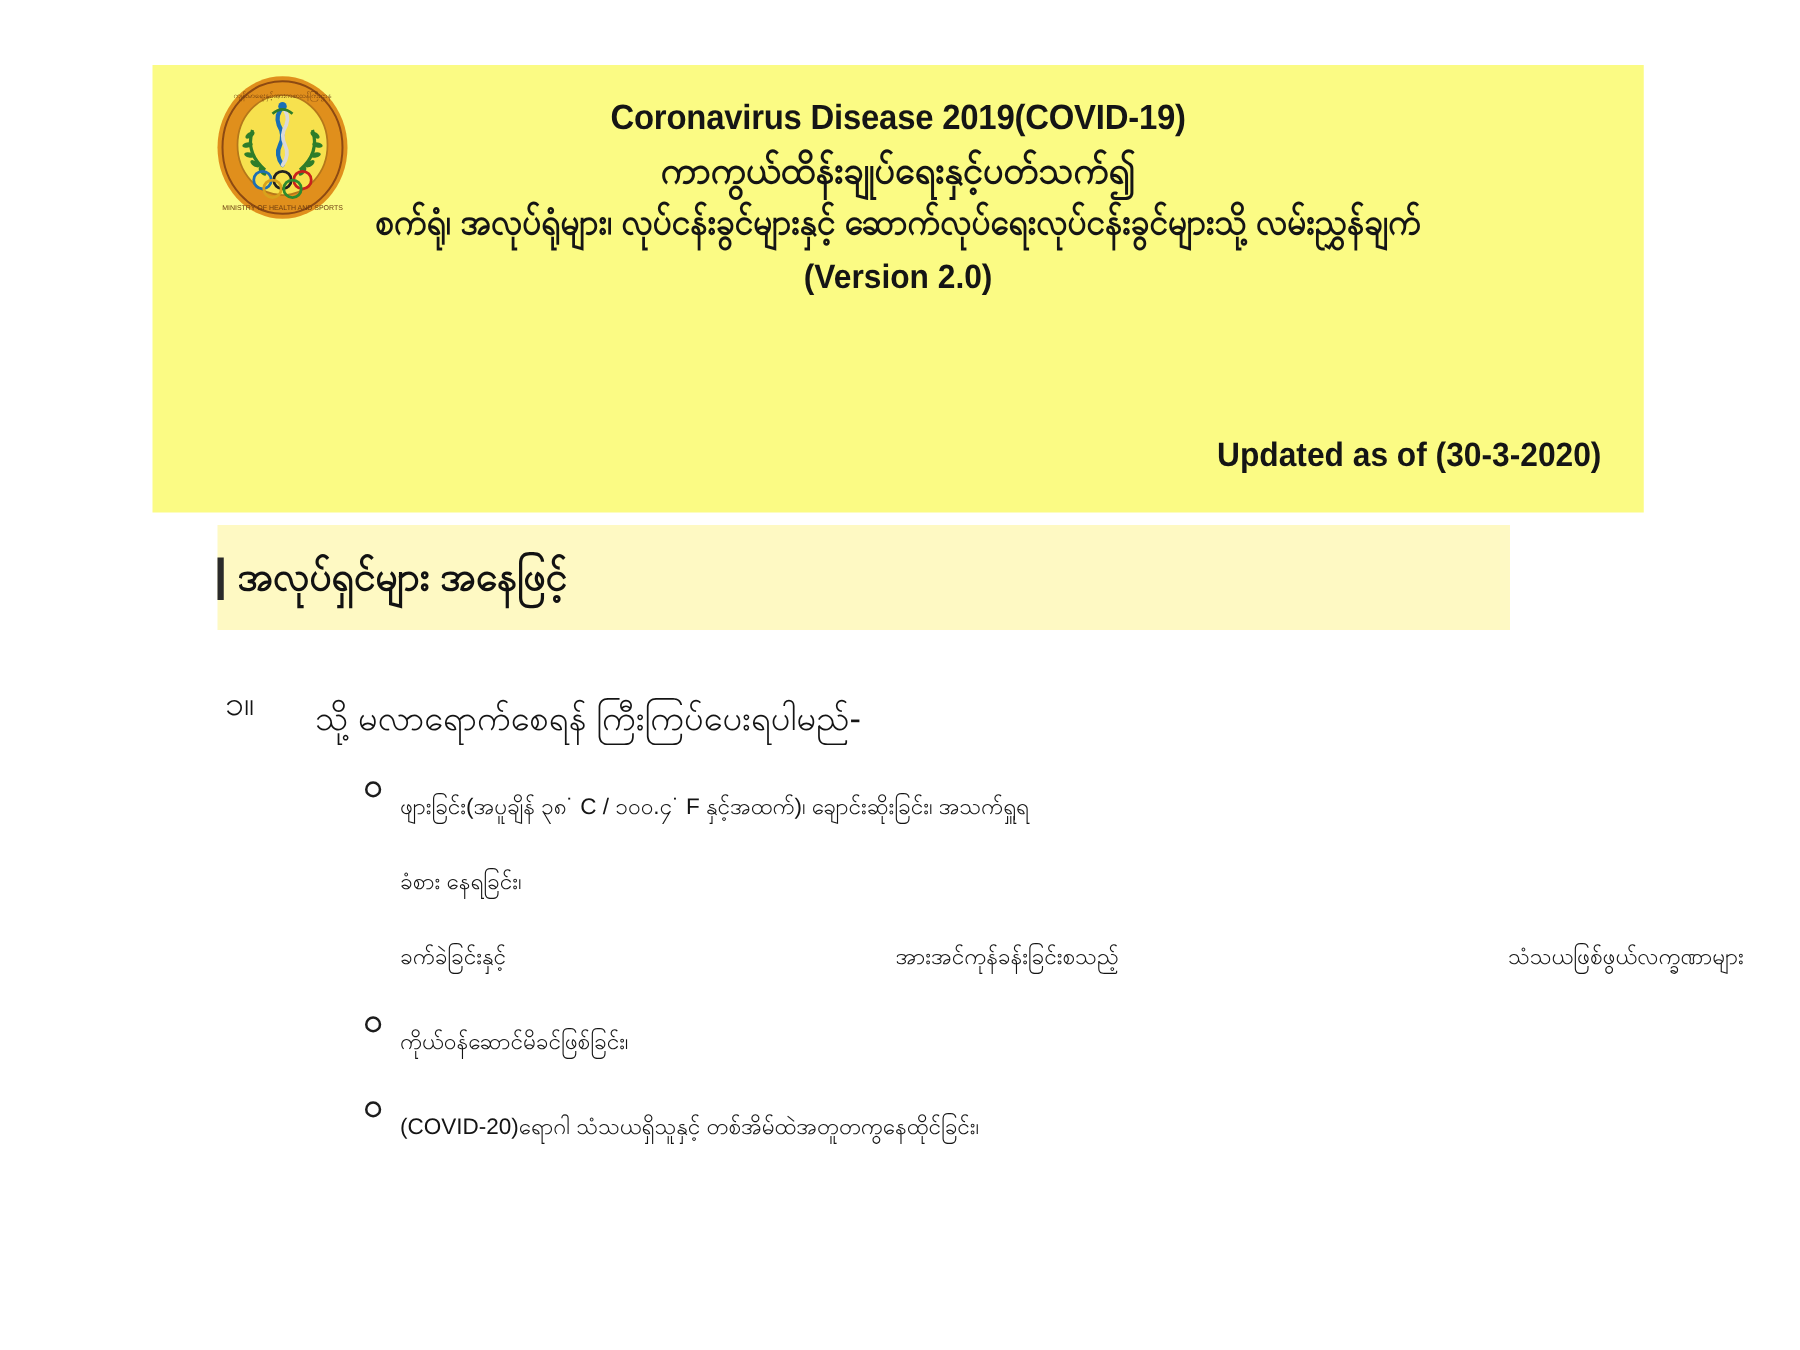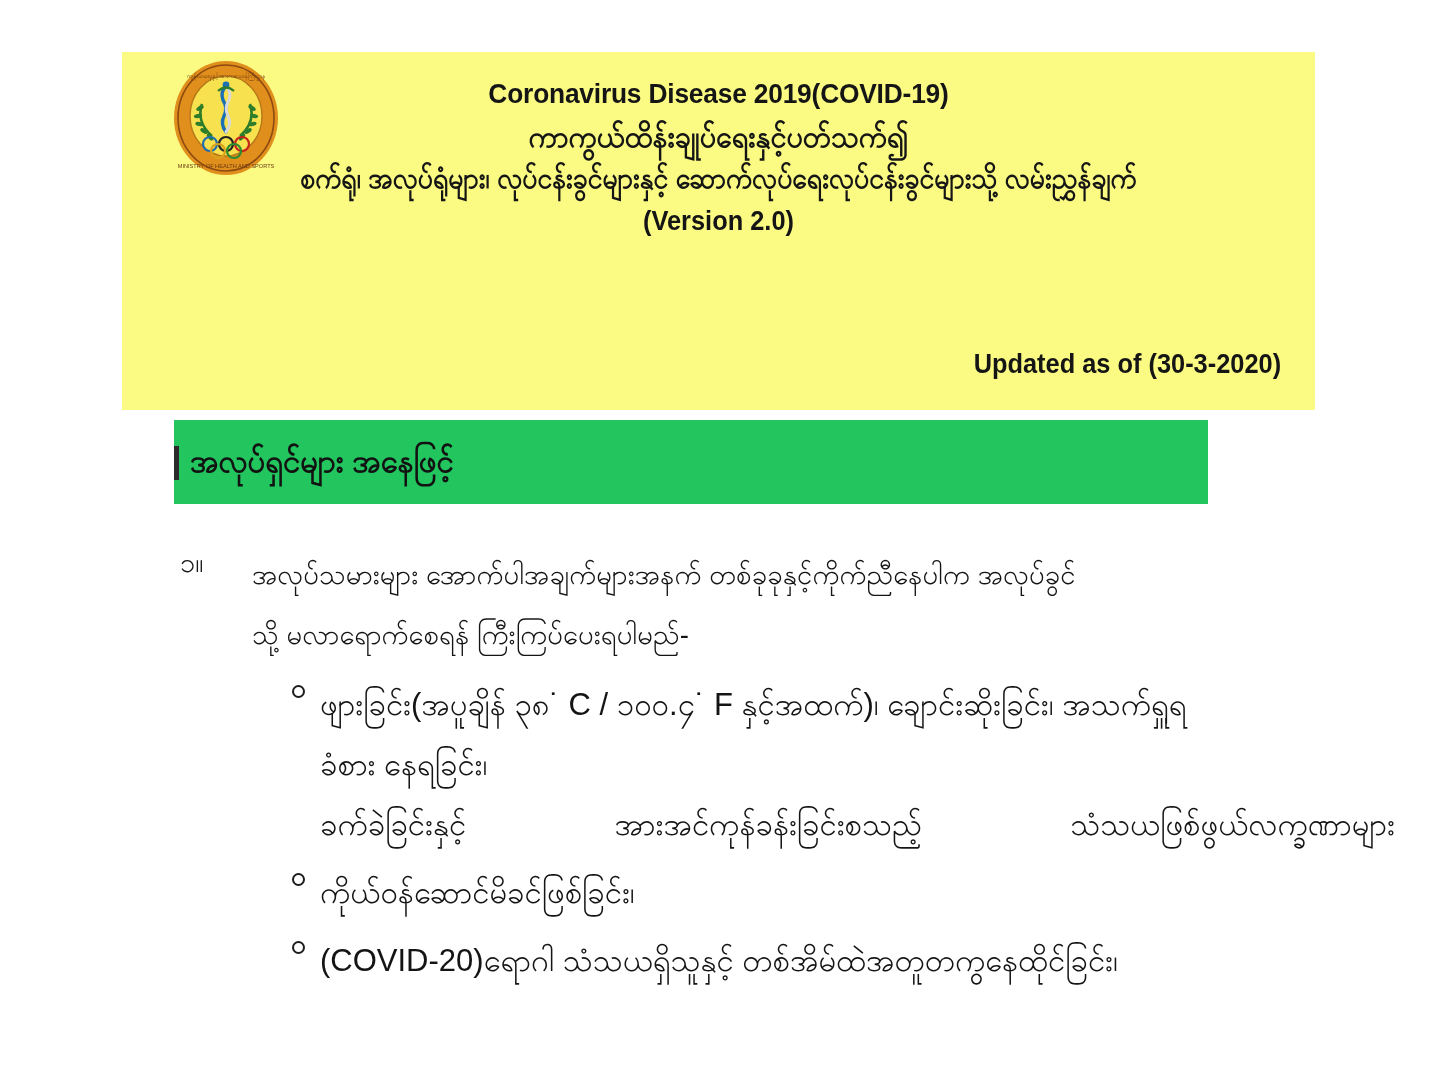--- a/index.html
+++ b/index.html
@@ -97,21 +97,21 @@
     transform-origin: right center;
   }
 
   
   .green-banner {
     position: absolute;
     left: 174px;
     top: 420px;
     width: 1034px;
     height: 84px;
-    background: #22c55e;
+    background: #fef9c3;
   }
   .green-tick {
     position: absolute;
     left: 0px;
     top: 26px;
     width: 5px;
     height: 34px;
     background: #2a2a2a;
   }
   .green-label {
@@ -169,21 +169,21 @@
     position: absolute;
     left: 112px;
     top: 10px;
     width: 13px;
     height: 13px;
     border: 2px solid #1d1d1d;
     border-radius: 50%;
     box-sizing: border-box;
   }
   .bullet-text {
-    font-size: 31px;
+    font-size: 18px;
     line-height: 60px;
     color: #141414;
   }
   .bullet-text .row { display:block; }
   .bullet-text .row.justified {
     display: flex;
     justify-content: space-between;
     width: 1075px;
   }
   .bullet-text .row.justified > span { white-space: nowrap; }
@@ -273,21 +273,20 @@
   <div class="green-banner">
     <span class="green-tick"></span>
     <span class="green-label">အလုပ်ရှင်များ အနေဖြင့်</span>
   </div>
 
   <div class="body-block">
 
     <div class="num-item">
       <span class="num-marker">၁။</span>
       <div class="num-text">
-        <span class="l2">အလုပ်သမားများ အောက်ပါအချက်များအနက် တစ်ခုခုနှင့်ကိုက်ညီနေပါက အလုပ်ခွင်</span>
         <span class="l2">သို့ မလာရောက်စေရန် ကြီးကြပ်ပေးရပါမည်-</span>
       </div>
 
       <ul class="bullet-list">
 
         <li class="bullet-item">
           <span class="bullet-mark"></span>
           <div class="bullet-text">
             <span class="row nowrap">ဖျားခြင်း(အပူချိန် ၃၈˙ C / ၁၀၀.၄˙ F နှင့်အထက်)၊ ချောင်းဆိုးခြင်း၊ အသက်ရှူရ</span>
             <span class="row">ခံစား နေရခြင်း၊</span>

